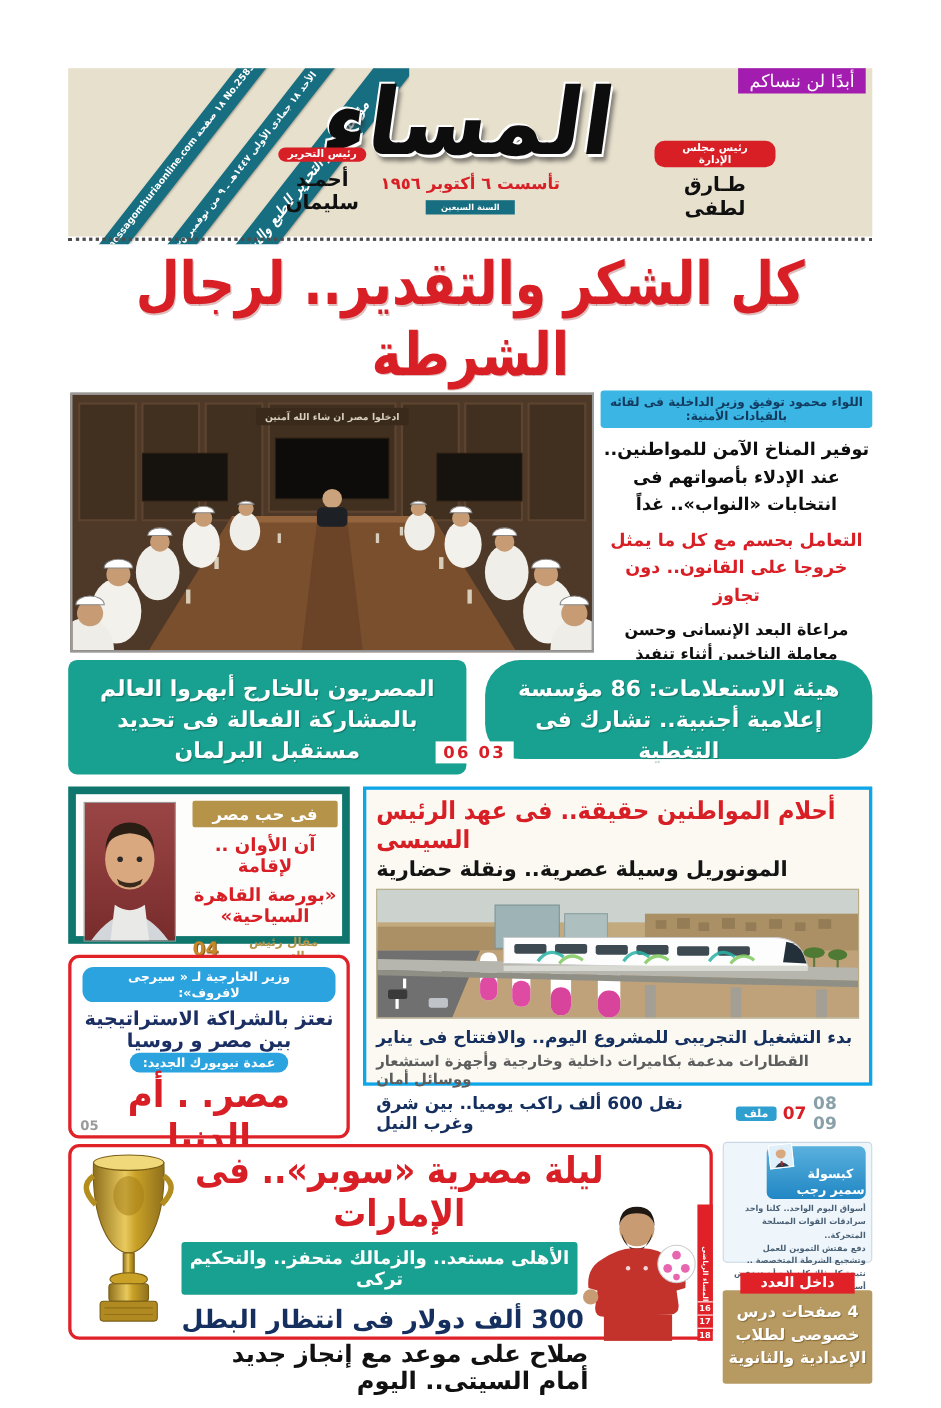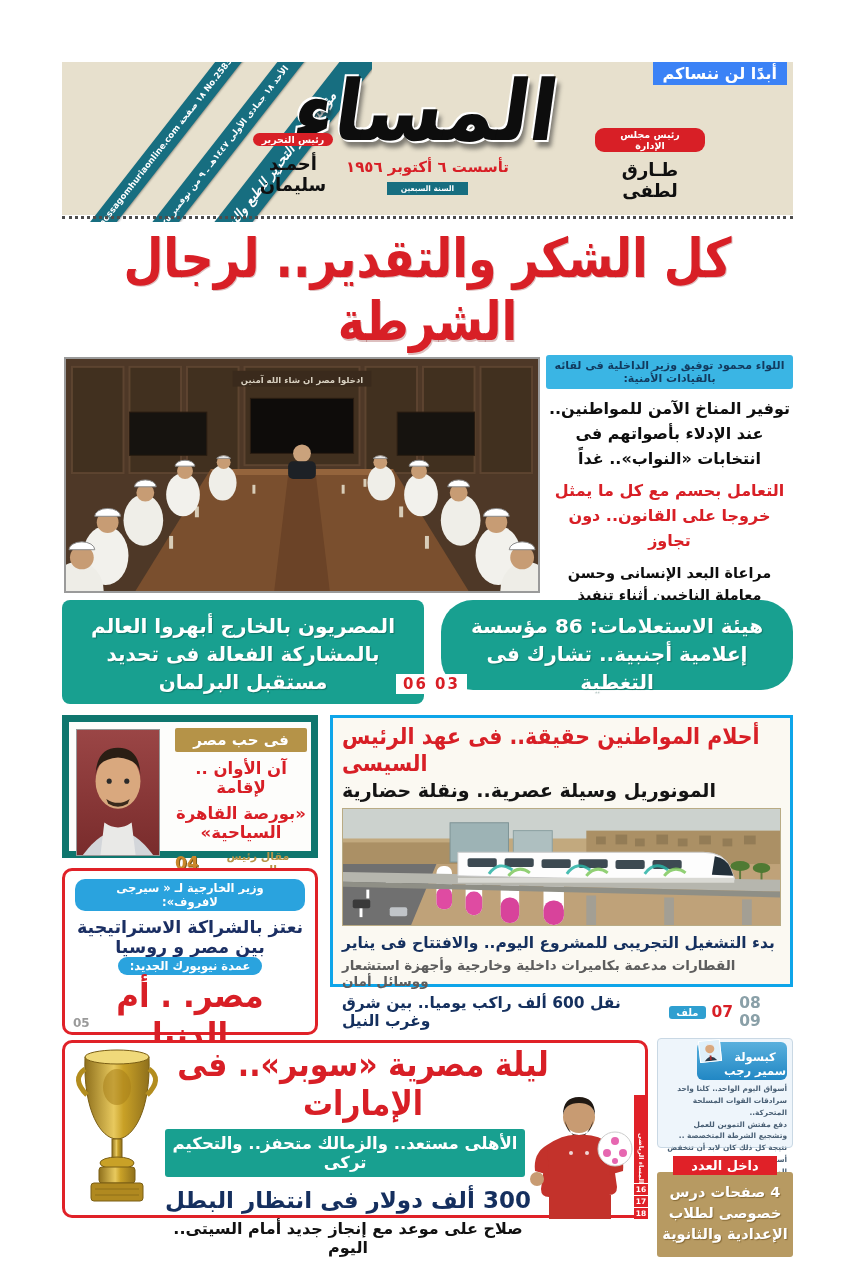--- a/index.html
+++ b/index.html
@@ -15,21 +15,21 @@
   #ribbon-date { left:8px; top:80px; width:300px; height:21px; line-height:21px; font-size:8.5px; }
   #ribbon-issue { left:-48px; top:72px; width:300px; height:21px; line-height:21px; font-size:8.5px; direction:ltr; }
 
   #logo-wrap { position:absolute; left:50%; top:6px; transform:translateX(-50%); text-align:center; width:260px; }
   #logo-text { display:inline-block; font-size:80px; font-weight:900; color:#0d0d0d; transform:skewX(-8deg) scaleY(1.05); line-height:1.1; text-shadow:-2px -2px 0 #fff, 2px 2px 0 #fff, 5px 6px 4px rgba(40,40,40,.55); letter-spacing:-3px; }
   #founded { margin-top:2px; color:#d81f26; font-weight:800; font-size:15px; }
   #year-badge { display:inline-block; margin-top:3px; background:#176e80; color:#fff; font-size:7.5px; font-weight:700; padding:2px 14px; }
 
   #martyrs { position:absolute; right:6px; top:2px; text-align:left; direction:rtl; }
   #martyrs-title { color:#d81f26; font-size:31px; font-weight:900; line-height:1; text-align:left; }
-  #martyrs-sub { display:inline-block; background:#3b82f6; color:#fff; font-size:16px; font-weight:700; padding:2px 10px; margin-top:-4px; }
+  #martyrs-sub { display:inline-block; background:#a21caf; color:#fff; font-size:16px; font-weight:400; padding:2px 10px; margin-top:-4px; }
 
   .exec { position:absolute; text-align:center; }
   #chairman { right:88px; top:66px; width:110px; }
   #editor { right:445px; top:66px; width:110px; }
   .exec-pill { display:inline-block; background:#d81f26; color:#fff; font-size:9.5px; font-weight:800; padding:1px 9px; border-radius:9px; }
   .exec-name { margin-top:6px; font-size:18px; font-weight:900; color:#101010; }
 
   #dotline { position:absolute; left:62px; top:216px; width:731px; border-top:3px dotted #4c4c4c; }
 
   
@@ -84,32 +84,32 @@
   #mono-l3 { color:#15305e; font-weight:900; font-size:15.5px; margin-top:5px; display:flex; justify-content:center; align-items:center; gap:6px; }
   #file-chip { background:#2f9fd0; color:#fff; font-size:10px; font-weight:800; padding:1px 7px; border-radius:3px; }
   .mono-pg-red { color:#d81f26; direction:ltr; }
   .mono-pg { color:#8aa0a8; direction:ltr; }
 
   
   #sports-box { position:absolute; left:62px; top:1040px; width:586px; height:178px; border:3px solid #e02128; border-radius:10px; background:#fff; overflow:visible; }
   #sports-h1 { margin:6px 80px 0 96px; text-align:center; color:#d81f26; font-weight:900; font-size:30px; transform:scaleY(1.12); }
   #sports-banner { margin:10px 120px 0 100px; background:#18a090; color:#fff; font-weight:900; font-size:16.5px; text-align:center; padding:5px 6px; border-radius:3px; }
   #sports-l1 { margin:10px 110px 0 96px; text-align:center; color:#152f5e; font-weight:900; font-size:23px; }
-  #sports-l2 { margin:6px 110px 0 96px; text-align:center; color:#111; font-weight:900; font-size:16px; }
+  #sports-l2 { margin:6px 110px 0 96px; text-align:right; color:#111; font-weight:900; font-size:22px; }
   #trophy-wrap { position:absolute; left:6px; top:4px; width:92px; height:168px; }
   #trophy-wrap svg { width:100%; height:100%; }
   #salah-wrap { position:absolute; right:10px; top:48px; width:112px; height:128px; }
   #salah-wrap svg { width:100%; height:100%; }
   #sports-strip { position:absolute; right:-3px; top:52px; width:14px; height:124px; background:#e02128; color:#fff; display:flex; flex-direction:column; align-items:center; }
   #strip-label { writing-mode:vertical-rl; font-size:6.5px; font-weight:700; letter-spacing:1px; padding-top:3px; flex:1; }
   .strip-num { font-size:7.5px; font-weight:800; border-top:1px solid #fff; width:100%; text-align:center; padding:1px 0; direction:ltr; }
 
   
   #capsule { position:absolute; right:62px; top:1038px; width:136px; height:110px; background:#eef5fb; border:1px solid #c9d8e4; border-radius:4px; padding:3px 5px; }
-  #capsule-head { position:relative; background:linear-gradient(#59b0dd,#2187c4); border-radius:6px; color:#fff; font-weight:900; font-size:11.5px; text-align:center; padding:8px 0 2px 26px;margin-left:34px; }
+  #capsule-head { position:relative; background:linear-gradient(#59b0dd,#2187c4); border-radius:6px; color:#fff; font-weight:900; font-size:11.5px; text-align:center; padding:18px 0 2px 26px;margin-left:34px; }
   #capsule-photo { position:absolute; left:2px; top:-2px; width:22px; height:22px; border:1px solid #fff; transform:rotate(-6deg); background:#dff0fa; }
   #capsule-photo svg { display:block; width:100%; height:100%; }
   #capsule-body { margin-top:3px; color:#4a6075; font-weight:700; font-size:7.4px; line-height:1.6; text-align:right; }
 
   
   #inside { position:absolute; right:62px; top:1155px; width:136px; text-align:center; }
   #inside-banner { display:inline-block; background:#e02128; color:#fff; font-weight:900; font-size:13px; padding:2px 18px; position:relative; z-index:2; }
   #inside-card { margin-top:-3px; background:#b79a62; border-radius:3px; color:#fff; font-weight:900; font-size:14.5px; line-height:1.45; padding:10px 4px 12px; text-shadow:1px 1px 1px rgba(90,60,10,.5); }
 </style>
 </head>

